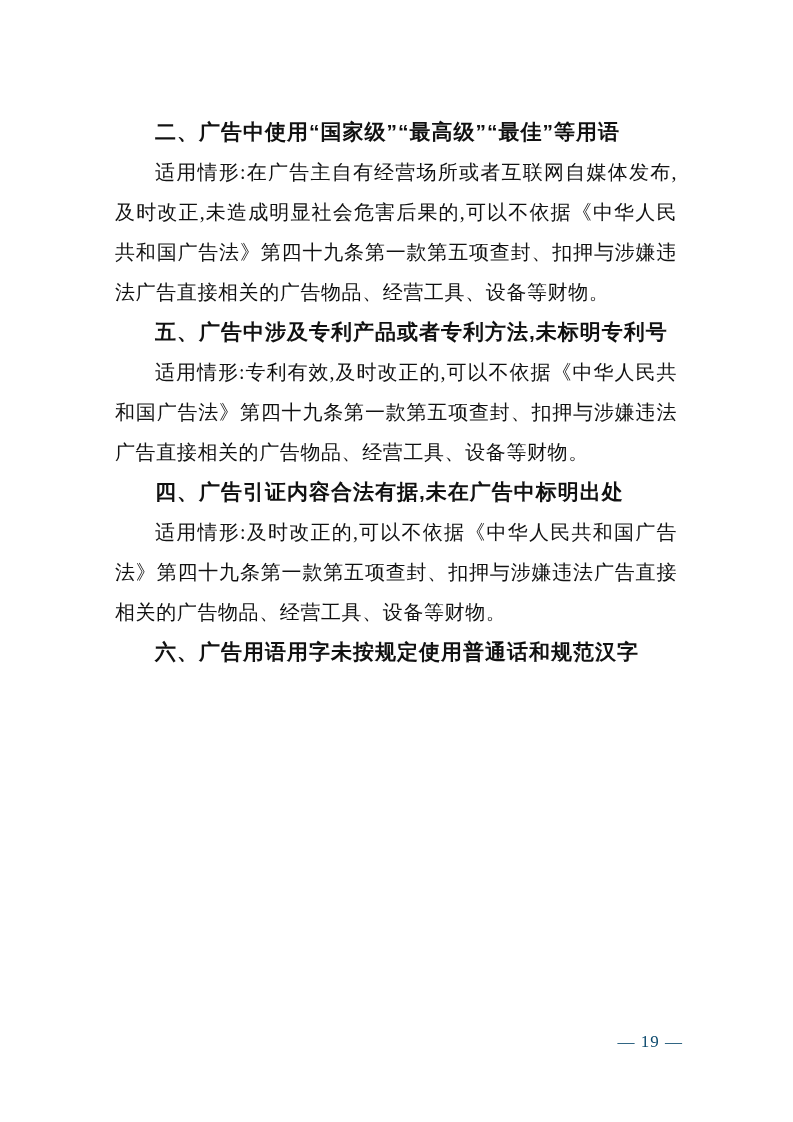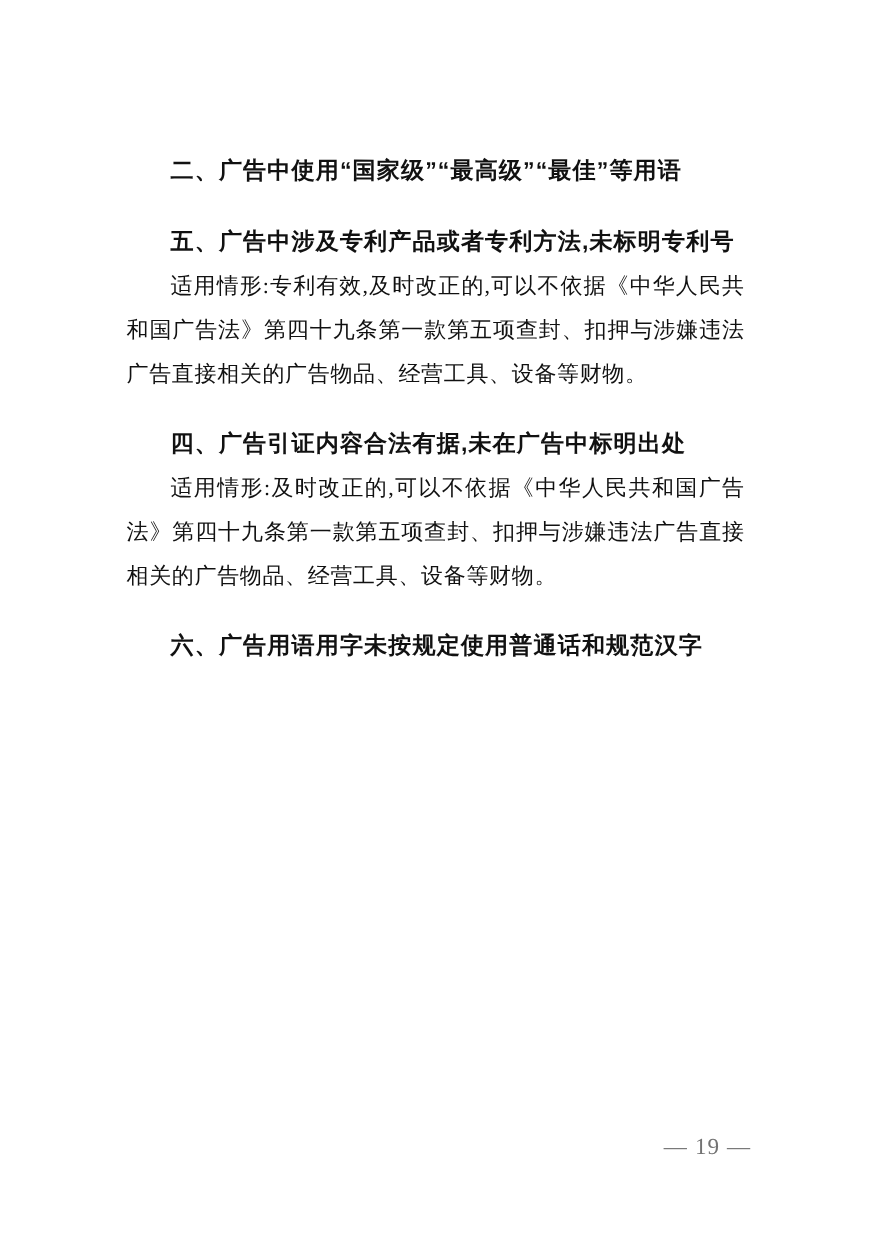--- a/index.html
+++ b/index.html
@@ -23,50 +23,50 @@
   }
   .section-heading {
     font-family: "Liberation Sans", "DejaVu Sans", sans-serif;
     font-weight: 700;
     font-size: 21px;
     line-height: 40px;
     letter-spacing: 1px;
     color: #111111;
     padding-left: 40px;
     white-space: nowrap;
-    margin-top: 24px;
   }
   .section-body {
     font-size: 20px;
     line-height: 40px;
     letter-spacing: 0.6px;
     color: #111111;
     text-align: justify;
     text-indent: 2em;
   }
   .page-number {
     position: absolute;
     top: 1028px;
     right: 110px;
-    font-size: 21px;
+    font-size: 17px;
     line-height: 28px;
     letter-spacing: 1px;
-    color: #737373;
+    color: #0c4a6e;
     font-family: "Liberation Serif", "DejaVu Serif", serif;
     margin-left: 29px;
   }
 </style>
 </head>
 <body>
 
 <div class="page">
   <div class="content">
 
     <section>
       <h2 class="section-heading">二、广告中使用“国家级”“最高级”“最佳”等用语</h2>
+      <p class="section-body">适用情形:在广告主自有经营场所或者互联网自媒体发布,及时改正,未造成明显社会危害后果的,可以不依据《中华人民共和国广告法》第四十九条第一款第五项查封、扣押与涉嫌违法广告直接相关的广告物品、经营工具、设备等财物。</p>
     </section>
 
 
     <section>
       <h2 class="section-heading">五、广告中涉及专利产品或者专利方法,未标明专利号</h2>
       <p class="section-body">适用情形:专利有效,及时改正的,可以不依据《中华人民共和国广告法》第四十九条第一款第五项查封、扣押与涉嫌违法广告直接相关的广告物品、经营工具、设备等财物。</p>
     </section>
 
     <section>
       <h2 class="section-heading">四、广告引证内容合法有据,未在广告中标明出处</h2>

